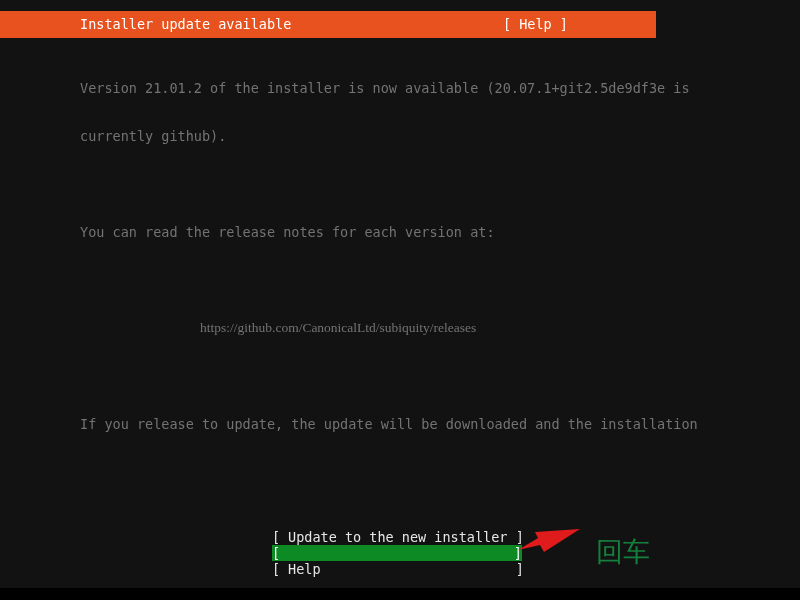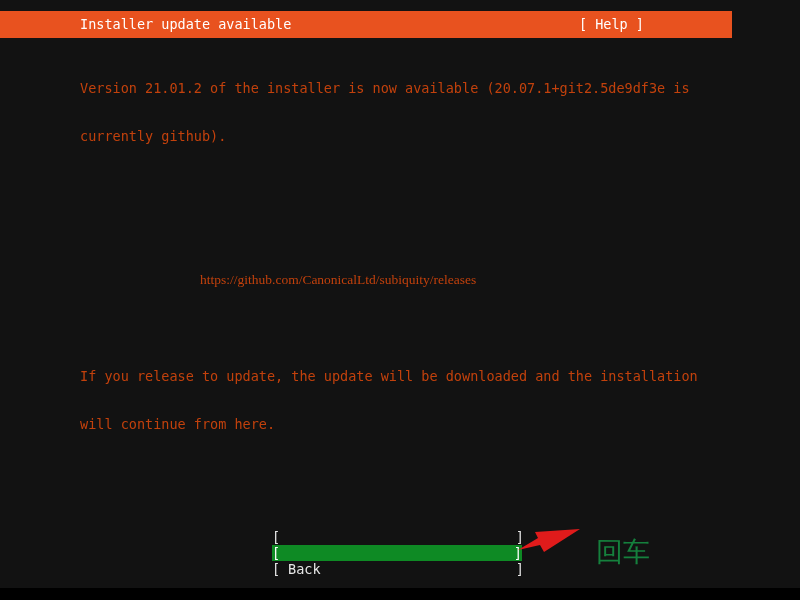--- a/index.html
+++ b/index.html
@@ -31,21 +31,21 @@
     height: 588px;
     background: #121212;
     overflow: hidden;
   }
 
   
   #header-bar {
     position: absolute;
     left: 0;
     top: 11px;
-    width: 732px;
+    width: 656px;
     height: 27px;
     background: #e8521f;
     color: #ffffff;
     font-size: 13.5px;
     line-height: 27px;
     letter-spacing: 0px;
     white-space: pre;
   }
   #header-title {
     position: absolute;
@@ -60,21 +60,21 @@
     white-space: pre;
     cursor: pointer;
   }
 
   
   #body-text {
     position: absolute;
     left: 80px;
     top: 48px;
     width: 660px;
-    color: #c2410c;
+    color: #737373;
     font-size: 13.5px;
     line-height: 16px;
     white-space: pre;
   }
   .para {
     white-space: pre;
     margin: 0;
   }
   .spacer {
     height: 16px;
@@ -152,42 +152,43 @@
 
     <div id="header-bar">
       <span id="header-title">Installer update available</span>
       <span id="help-button">[ Help ]</span>
     </div>
 
     <div id="body-text">
       <div class="para">Version 21.01.2 of the installer is now available (20.07.1+git2.5de9df3e is</div>
       <div class="para">currently github).</div>
       <div class="spacer"></div>
+      <div class="para">You can read the release notes for each version at:</div>
       <div class="spacer"></div>
       <div class="url-line">https://github.com/CanonicalLtd/subiquity/releases</div>
       <div class="spacer"></div>
       <div class="para">If you release to update, the update will be downloaded and the installation</div>
-      <div class="para">will continue from here.</div>
     </div>
 
     <div id="menu">
 
       <div class="menu-item">
         <span class="mi-open">[</span>
+        <span class="mi-label">Update to the new installer</span>
         <span class="mi-close">]</span>
       </div>
 
       <div class="menu-item selected">
         <span class="mi-open">[</span>
         <span class="mi-close">]</span>
       </div>
 
       <div class="menu-item">
         <span class="mi-open">[</span>
-        <span class="mi-label">Back</span>
+        <span class="mi-label">Help</span>
         <span class="mi-close">]</span>
       </div>
 
     </div>
 
     <svg id="annotation-arrow" viewBox="0 0 64 28">
       <polygon points="0,22 20,10 17,4 62,1 26,24 22,17" fill="#e01b1b"></polygon>
     </svg>
 
     <div id="annotation-text">回车</div>

